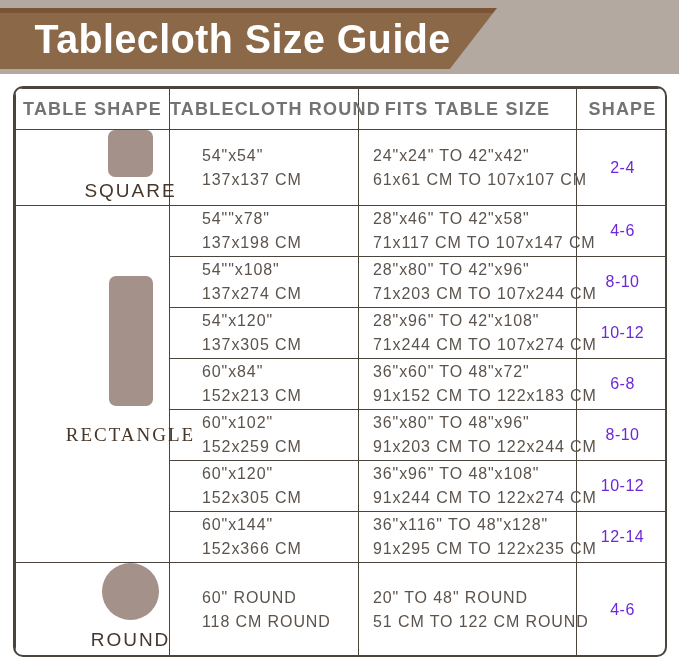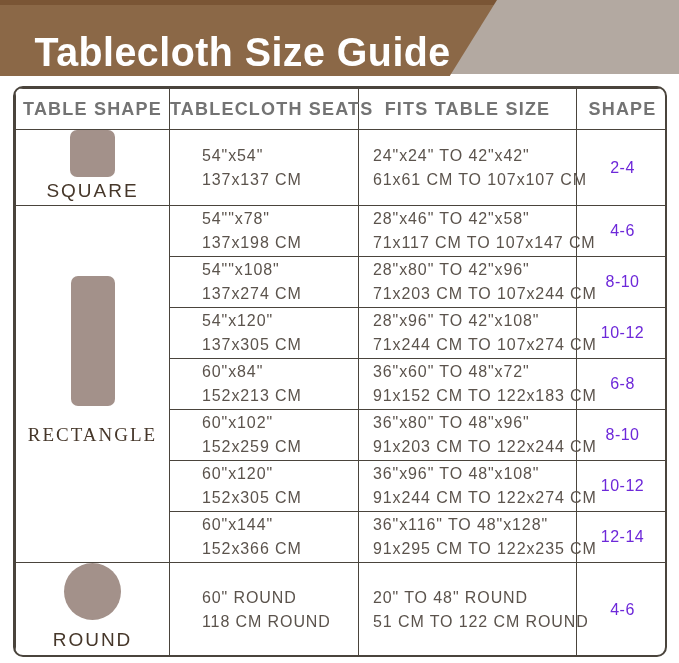--- a/index.html
+++ b/index.html
@@ -11,26 +11,26 @@
     overflow: hidden;
   }
   .top-strip {
     position: absolute;
     top: 0; left: 0;
     width: 679px; height: 74px;
     background: #b3a9a1;
   }
   .banner {
     position: absolute;
-    top: 0; left: 0;
-    width: 497px; height: 76px;
+    top: 8px; left: 0;
+    width: 497px; height: 61px;
     background: linear-gradient(180deg, #7a5535 0px, #7a5535 5px, #8b6847 5px);
     clip-path: polygon(0 0, 100% 0, 90.5% 100%, 0 100%);
     display: flex;
-    align-items: flex-end;
+    align-items: center;
   }
   .banner-title {
     color: #ffffff;
     font-size: 41px;
     font-weight: bold;
     letter-spacing: 0.5px;
     padding-left: 36px;
     padding-top: 2px;
     white-space: nowrap;
     transform: scaleX(0.96);
@@ -83,20 +83,21 @@
     text-align: center;
   }
   td.cell-shape { padding: 0; }
   .shape-group {
     display: flex;
     flex-direction: column;
     align-items: center;
     justify-content: flex-end;
     height: 100%;
     width: 100%;
+    margin-left: 38px;
   }
   .shape-group.square-group  { padding-bottom: 3px; }
   .shape-group.rect-group    { justify-content: center; padding-bottom: 46px; font-family: Liberation Serif, serif; }
   .shape-group.round-group   { padding-bottom: 5px; }
   .shape-label {
     font-size: 19px;
     letter-spacing: 2px;
     color: #46372a;
   }
   .shape-square {
@@ -131,21 +132,21 @@
   <table class="size-guide">
     <colgroup>
       <col style="width:154px">
       <col style="width:189px">
       <col style="width:218px">
       <col style="width:92px">
     </colgroup>
     <tbody>
         <tr>
       <th>TABLE SHAPE</th>
-      <th>TABLECLOTH SEATS</th>
+      <th>TABLECLOTH ROUND</th>
       <th>FITS TABLE SIZE</th>
       <th>SHAPE</th>
     </tr>
 
     <tr class="row-square">
       <td class="cell-shape">
         <div class="shape-group square-group">
           <div class="shape-square"></div>
           <div class="shape-label">SQUARE</div>
         </div>

